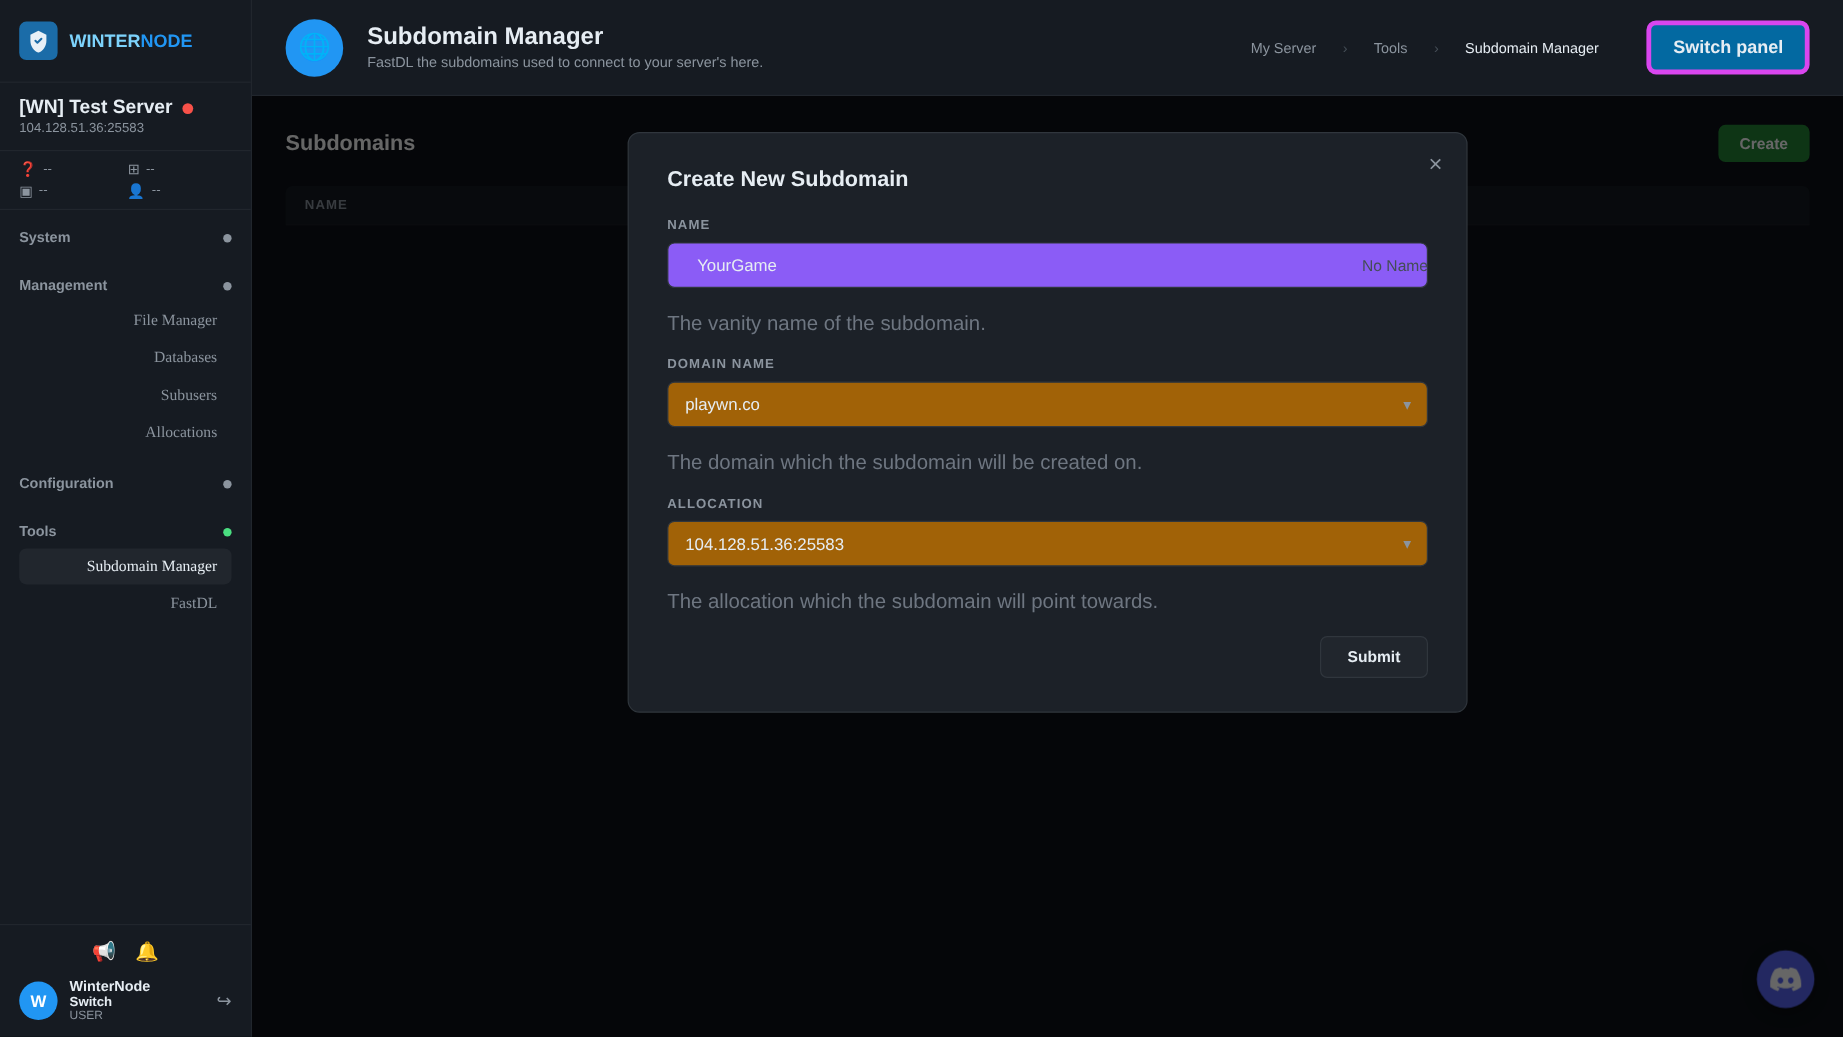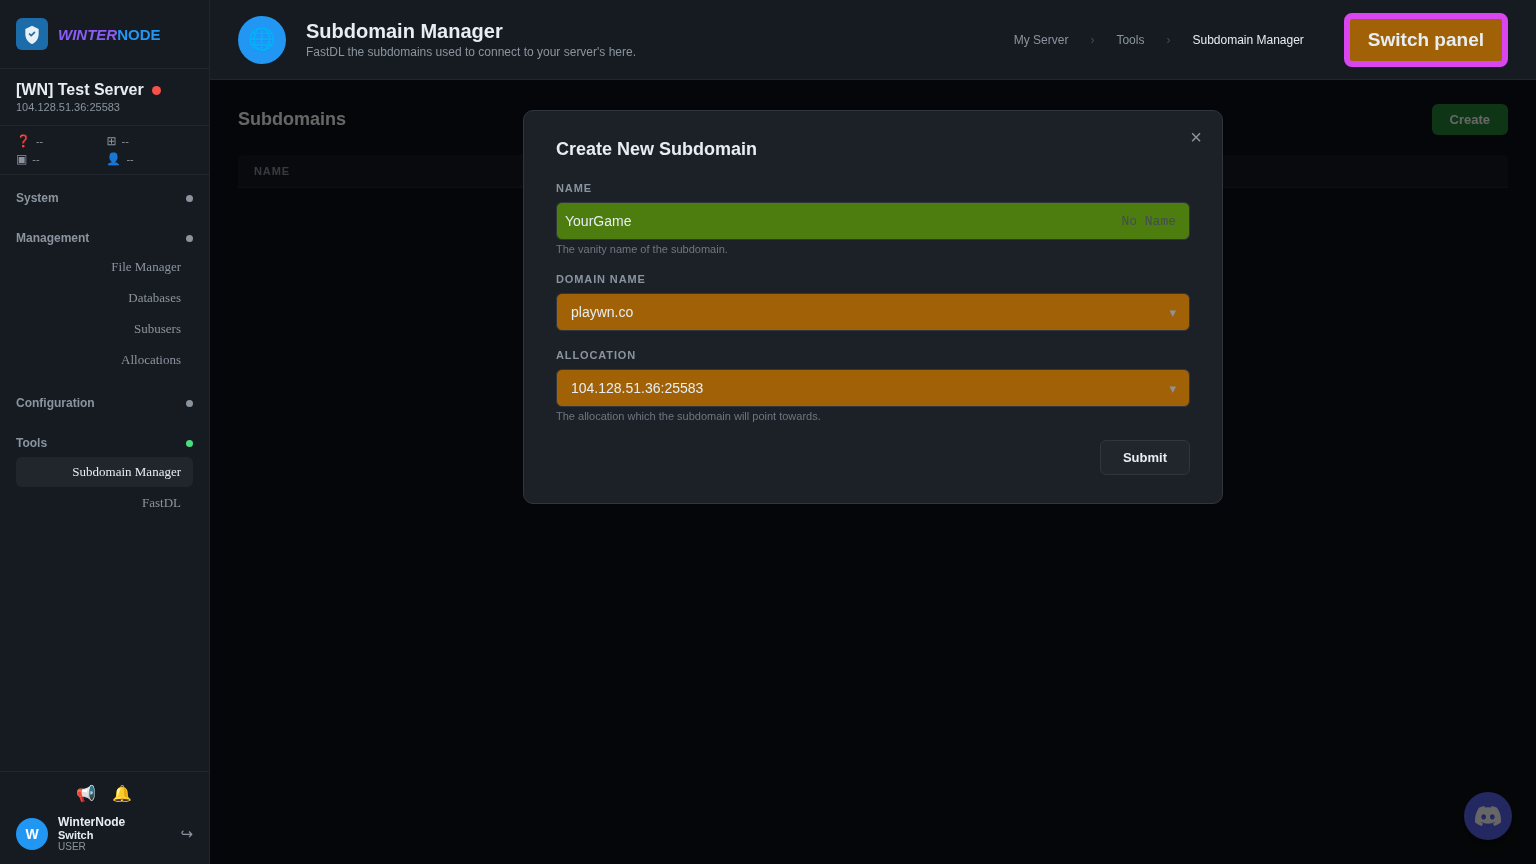--- a/index.html
+++ b/index.html
@@ -34,21 +34,21 @@
       width: 32px;
       height: 32px;
       background: #1b6ca8;
       border-radius: 6px;
       display: flex;
       align-items: center;
       justify-content: center;
     }
     .logo-icon svg { width: 20px; height: 20px; }
     .logo-text { font-size: 15px; font-weight: 700; }
-    .logo-text span:first-child { color: #8b5cf6; font-style: italic; }
+    .logo-text span:first-child { color: #7dd3fc; }
     .logo-text span:last-child { color: #2196f3; }
 
     .server-info {
       padding: 12px 16px;
       border-bottom: 1px solid #21262d;
     }
     .server-name {
       display: flex;
       align-items: center;
       gap: 8px;
@@ -203,24 +203,24 @@
       display: flex;
       align-items: center;
       gap: 22px;
       font-size: 12px;
       color: #8b949e;
       margin-right: 20px;
     }
     .topbar-breadcrumb span.sep { color: #444d56; }
     .topbar-breadcrumb span.current { color: #e6edf3; }
     .switch-panel-btn {
-      background: #a16207;
-      border: 6px solid #d946ef;
-      color: #e6edf3;
-      font-size: 19px;
+      background: #0369a1;
+      border: 4px solid #d946ef;
+      color: #e6edf3;
+      font-size: 15px;
       font-weight: 600;
       padding: 10px 18px;
       border-radius: 8px;
       cursor: pointer;
     }
 
     
     .content {
       flex: 1;
       padding: 24px 28px;
@@ -308,32 +308,32 @@
       font-size: 11px;
       font-weight: 700;
       color: #8b949e;
       text-transform: uppercase;
       letter-spacing: 0.08em;
       margin-bottom: 8px;
       display: block;
     }
     .form-input {
       width: 100%;
-      background: #4d7c0f;
+      background: #8b5cf6;
       border: 1px solid #30363d;
       border-radius: 6px;
       color: #e6edf3;
       font-size: 14px;
-      padding: 10px 8px;
+      padding: 10px 24px;
       outline: none;
     }
     .form-hint {
-      font-size: 11px;
+      font-size: 17px;
       color: #6e7681;
-      margin-top: 3px;
+      margin-top: 20px;
     }
     .form-select-wrap {
       position: relative;
     }
     .form-select-wrap select {
       width: 100%;
       background: #a16207;
       border: 1px solid #30363d;
       border-radius: 6px;
       color: #e6edf3;
@@ -387,25 +387,24 @@
     .discord-fab svg { width: 26px; height: 26px; fill: #fff; }
 
     .name-input-row {
       display: flex;
       align-items: center;
       position: relative;
     }
     .name-input-row .form-input { flex: 1; }
     .input-tag {
       position: absolute;
-      right: 14px;
+      right: 0;
       font-size: 13px;
       color: #444d56;
       pointer-events: none;
-      font-family: Liberation Mono, monospace;
     }
   </style>
 </head>
 <body>
 
 <aside class="sidebar">
   <div class="sidebar-logo">
     <div class="logo-icon">
       <svg viewBox="0 0 24 24" fill="none" xmlns="http://www.w3.org/2000/svg">
         <path d="M12 2L4 6v6c0 5.5 3.5 10.7 8 12 4.5-1.3 8-6.5 8-12V6L12 2z" fill="white" opacity="0.9"></path>
@@ -539,20 +538,21 @@
         </div>
 
         <div class="form-group">
           <label class="form-label">DOMAIN NAME</label>
           <div class="form-select-wrap">
             <select>
               <option>playwn.co</option>
             </select>
             <span class="select-arrow">▾</span>
           </div>
+          <div class="form-hint">The domain which the subdomain will be created on.</div>
         </div>
 
         <div class="form-group">
           <label class="form-label">ALLOCATION</label>
           <div class="form-select-wrap">
             <select>
               <option>104.128.51.36:25583</option>
             </select>
             <span class="select-arrow">▾</span>
           </div>

